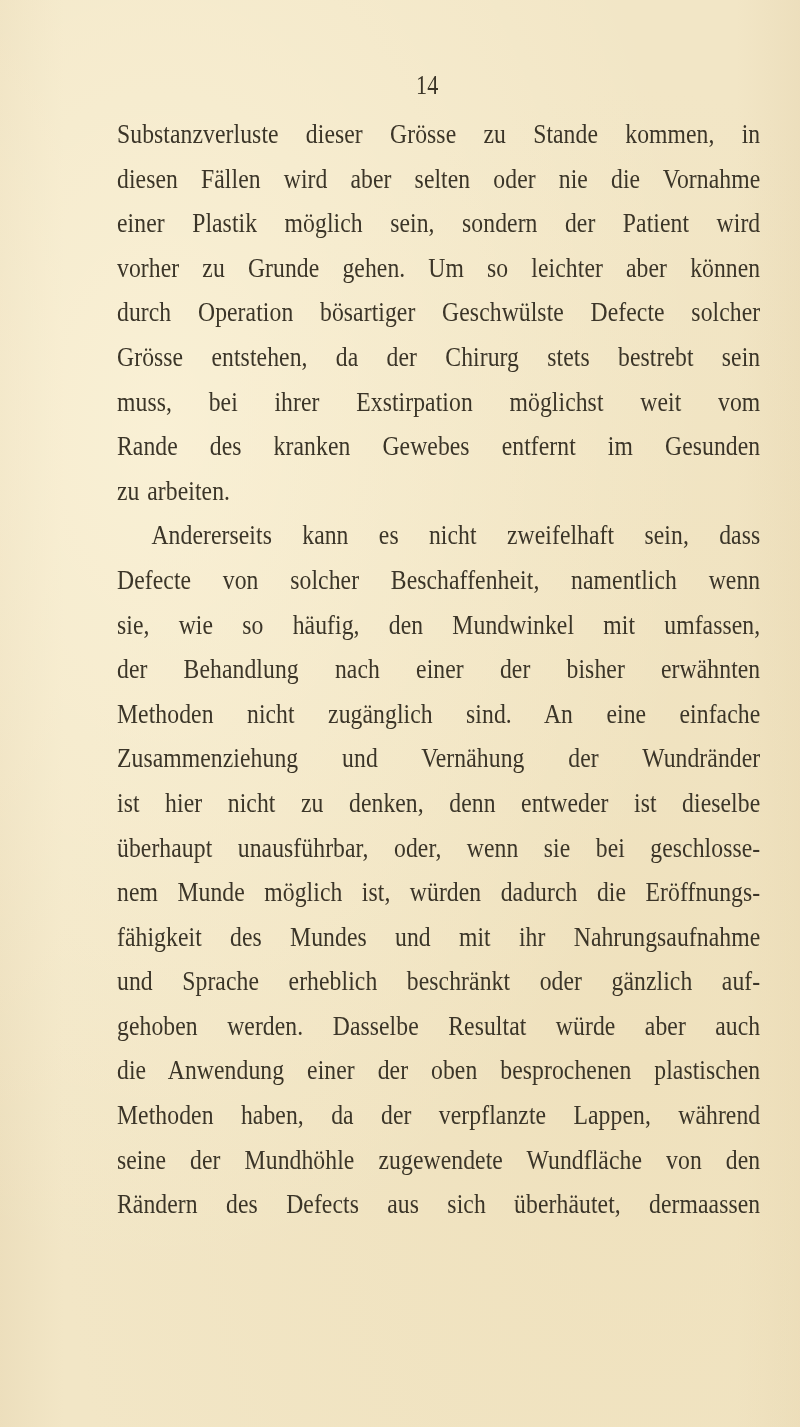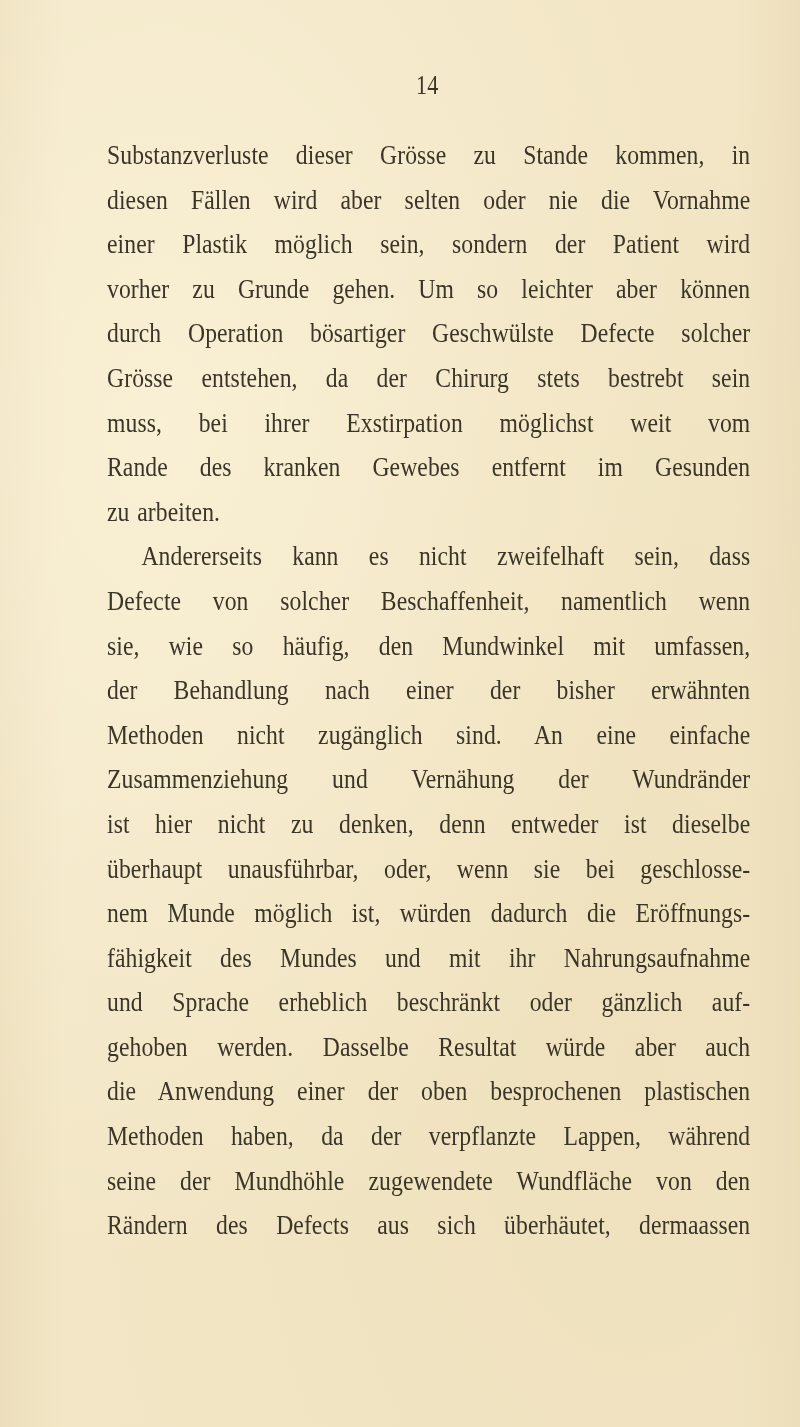--- a/index.html
+++ b/index.html
@@ -33,24 +33,23 @@
       text-align: center;
       font-size: 27px;
       letter-spacing: 0px;
       transform: scaleX(0.82);
       transform-origin: 446px 0;
       padding-left: 46px;
       box-sizing: border-box;
     }
     .text-block {
       position: absolute;
-      left: 107px;
+      left: 117px;
       top: 112px;
       width: 643px;
-      margin-top: 21px;
     }
     .line {
       height: 44.6px;
       line-height: 44.6px;
       font-size: 27.5px;
       white-space: nowrap;
       text-align: justify;
       text-align-last: justify;
       transform: scaleX(0.86);
       transform-origin: 0 0;

